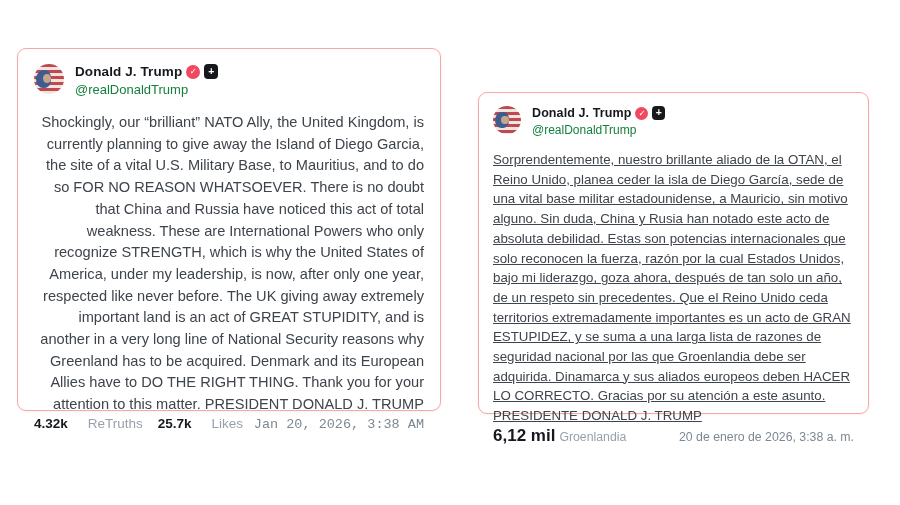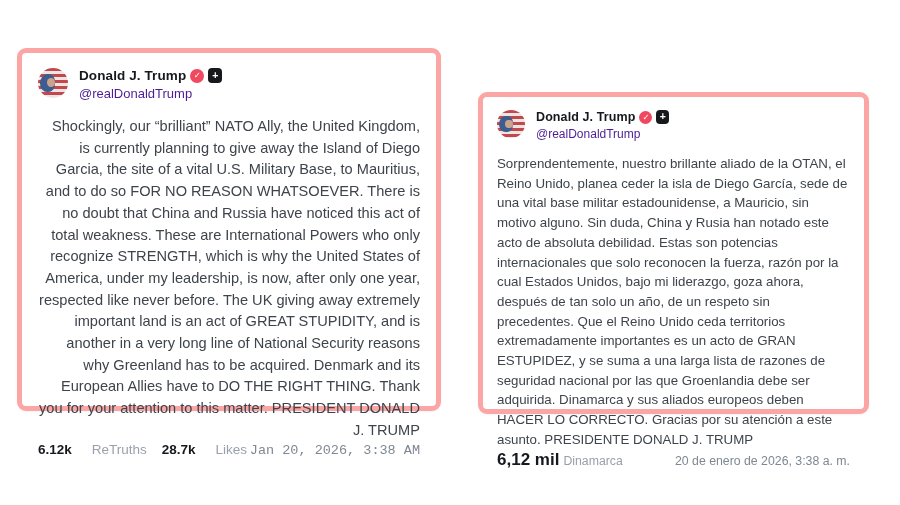--- a/index.html
+++ b/index.html
@@ -4,21 +4,21 @@
 <style>
   html,body{margin:0;padding:0;}
   body{
     width:900px;height:505px;position:relative;overflow:hidden;
     background:#ffffff;
     font-family:"Liberation Sans","DejaVu Sans",sans-serif;
     -webkit-font-smoothing:antialiased;
   }
   .post-card{
     position:absolute;background:#ffffff;
-    border:5px solid #fca5a5;border-radius:9px;
+    border:1px solid #fca5a5;border-radius:9px;
     box-shadow:0 1px 3px rgba(0,0,0,.05);
     box-sizing:border-box;display:flex;flex-direction:column;
   }
   .card-en{left:17px;top:48px;width:424px;height:363px;padding:15px 16px 13px;}
   .card-es{left:478px;top:92px;width:391px;height:322px;padding:13px 14px 12px;}
 
   .post-header{display:flex;align-items:flex-start;gap:11px;}
   .avatar{
     border-radius:50%;overflow:hidden;position:relative;flex:none;
     background:repeating-linear-gradient(180deg,#c2474f 0 3px,#ece5e0 3px 6px);
@@ -37,27 +37,27 @@
   .name-row{display:flex;align-items:center;gap:4px;}
   .author-name{font-weight:bold;color:#15191d;letter-spacing:.1px;}
   .card-en .author-name{font-size:13.5px;}
   .card-es .author-name{font-size:12.5px;}
   .badge{display:inline-flex;align-items:center;justify-content:center;
          color:#fff;font-weight:bold;line-height:1;flex:none;}
   .card-en .badge{width:14px;height:14px;}
   .card-es .badge{width:13px;height:13px;}
   .badge-verified{background:#f0485f;border-radius:50%;font-size:8.5px;}
   .badge-plus{background:#16181c;border-radius:4px;font-size:10.5px;padding-bottom:1px;}
-  .author-handle{color:#4c1d95;margin-top:3px;}
+  .author-handle{color:#15803d;margin-top:3px;}
   .card-en .author-handle{font-size:13px;}
   .card-es .author-handle{font-size:12px;}
 
   .post-body{color:#3e444b;}
   .card-en .post-body{margin-top:15px;font-size:14.6px;line-height:21.7px;text-align:right;}
-  .card-es .post-body{margin-top:13px;font-size:13.3px;line-height:19.7px;}
+  .card-es .post-body{margin-top:13px;font-size:13.3px;line-height:19.7px;text-decoration:underline;}
 
   .post-footer{margin-top:auto;display:flex;align-items:baseline;}
   .stat{display:flex;align-items:baseline;gap:4px;}
   .stat + .stat{margin-left:15px;}
   .stat-count{font-weight:bold;color:#15191d;}
   .card-en .stat-count{font-size:13.5px;}
   .card-es .stat-count{font-size:17px;}
   .stat-label{color:#98a1ab;}
   .card-en .stat-label{font-size:13.5px;padding-left:16px;}
   .card-es .stat-label{font-size:12.3px;}
@@ -76,25 +76,25 @@
         <span class="author-name">Donald J. Trump</span>
         <span class="badge badge-verified">✓</span>
         <span class="badge badge-plus">+</span>
       </div>
       <span class="author-handle">@realDonaldTrump</span>
     </div>
   </div>
   <div class="post-body">Shockingly, our “brilliant” NATO Ally, the United Kingdom, is currently planning to give away the Island of Diego Garcia, the site of a vital U.S. Military Base, to Mauritius, and to do so FOR NO REASON WHATSOEVER. There is no doubt that China and Russia have noticed this act of total weakness. These are International Powers who only recognize STRENGTH, which is why the United States of America, under my leadership, is now, after only one year, respected like never before. The UK giving away extremely important land is an act of GREAT STUPIDITY, and is another in a very long line of National Security reasons why Greenland has to be acquired. Denmark and its European Allies have to DO THE RIGHT THING. Thank you for your attention to this matter. PRESIDENT DONALD J. TRUMP</div>
   <div class="post-footer">
     <span class="stat">
-      <span class="stat-count">6.12k</span>
+      <span class="stat-count">4.32k</span>
       <span class="stat-label">ReTruths</span>
     </span>
     <span class="stat">
-      <span class="stat-count">28.7k</span>
+      <span class="stat-count">25.7k</span>
       <span class="stat-label">Likes</span>
     </span>
     <span class="timestamp">Jan 20, 2026, 3:38 AM</span>
   </div>
 </div>
 
 <div class="post-card card-es">
   <div class="post-header">
     <div class="avatar"></div>
     <div class="header-text">
@@ -103,17 +103,17 @@
         <span class="badge badge-verified">✓</span>
         <span class="badge badge-plus">+</span>
       </div>
       <span class="author-handle">@realDonaldTrump</span>
     </div>
   </div>
   <div class="post-body">Sorprendentemente, nuestro brillante aliado de la OTAN, el Reino Unido, planea ceder la isla de Diego García, sede de una vital base militar estadounidense, a Mauricio, sin motivo alguno. Sin duda, China y Rusia han notado este acto de absoluta debilidad. Estas son potencias internacionales que solo reconocen la fuerza, razón por la cual Estados Unidos, bajo mi liderazgo, goza ahora, después de tan solo un año, de un respeto sin precedentes. Que el Reino Unido ceda territorios extremadamente importantes es un acto de GRAN ESTUPIDEZ, y se suma a una larga lista de razones de seguridad nacional por las que Groenlandia debe ser adquirida. Dinamarca y sus aliados europeos deben HACER LO CORRECTO. Gracias por su atención a este asunto. PRESIDENTE DONALD J. TRUMP</div>
   <div class="post-footer">
     <span class="stat">
       <span class="stat-count">6,12 mil</span>
-      <span class="stat-label">Dinamarca</span>
+      <span class="stat-label">Groenlandia</span>
     </span>
     <span class="timestamp">20 de enero de 2026, 3:38 a. m.</span>
   </div>
 </div>
 
 </body></html>

